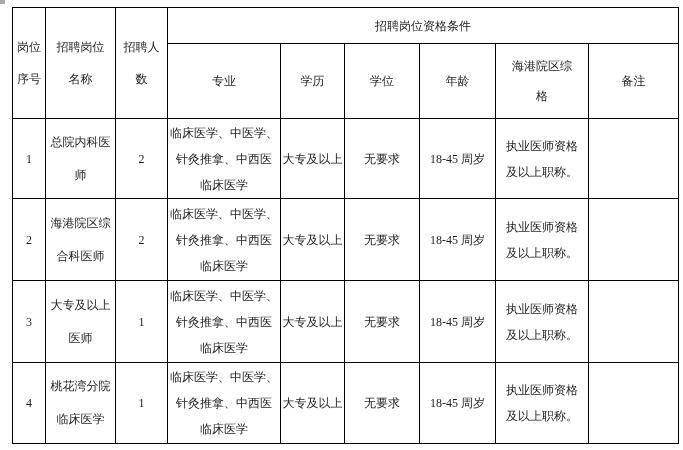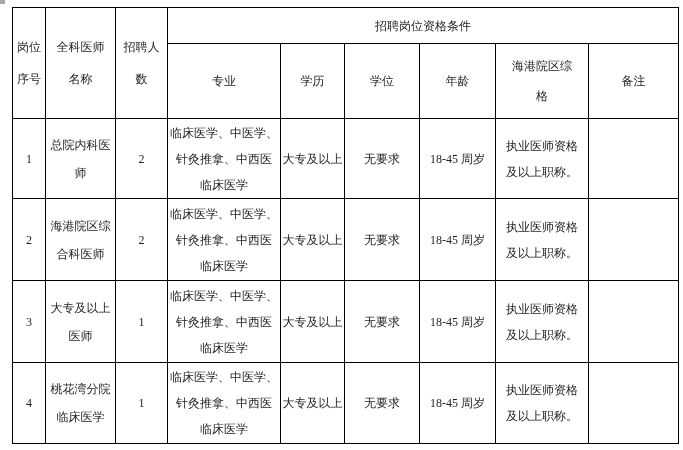--- a/index.html
+++ b/index.html
@@ -47,21 +47,21 @@
   }
   
   table.recruit th.tall {
     line-height: 32px;
   }
   table.recruit th.subh {
     line-height: 30px;
   }
   
   table.recruit td.name-cell {
-    line-height: 28px;
+    line-height: 33px;
   }
   tr.hrow1 { height: 36px; }
   tr.hrow2 { height: 75px; }
   tr.drow1 { height: 80px; }
   tr.drow2 { height: 82px; }
   tr.drow3 { height: 82px; }
   tr.drow4 { height: 81px; }
 </style>
 </head>
 <body>
@@ -79,21 +79,21 @@
       <col style="width:75px">
       <col style="width:76px">
       <col style="width:93px">
       <col style="width:90px">
     </colgroup>
 
     <tbody>
         <tr class="hrow1">
       <th class="tall" rowspan="2">岗位
 序号</th>
-      <th class="tall" rowspan="2">全科医师
+      <th class="tall" rowspan="2">招聘岗位
 名称</th>
       <th class="tall" rowspan="2">招聘人
 数</th>
       <th colspan="6">招聘岗位资格条件</th>
     </tr>
 
     <tr class="hrow2">
       <th class="subh">专业</th>
       <th class="subh">学历</th>
       <th class="subh">学位</th>

